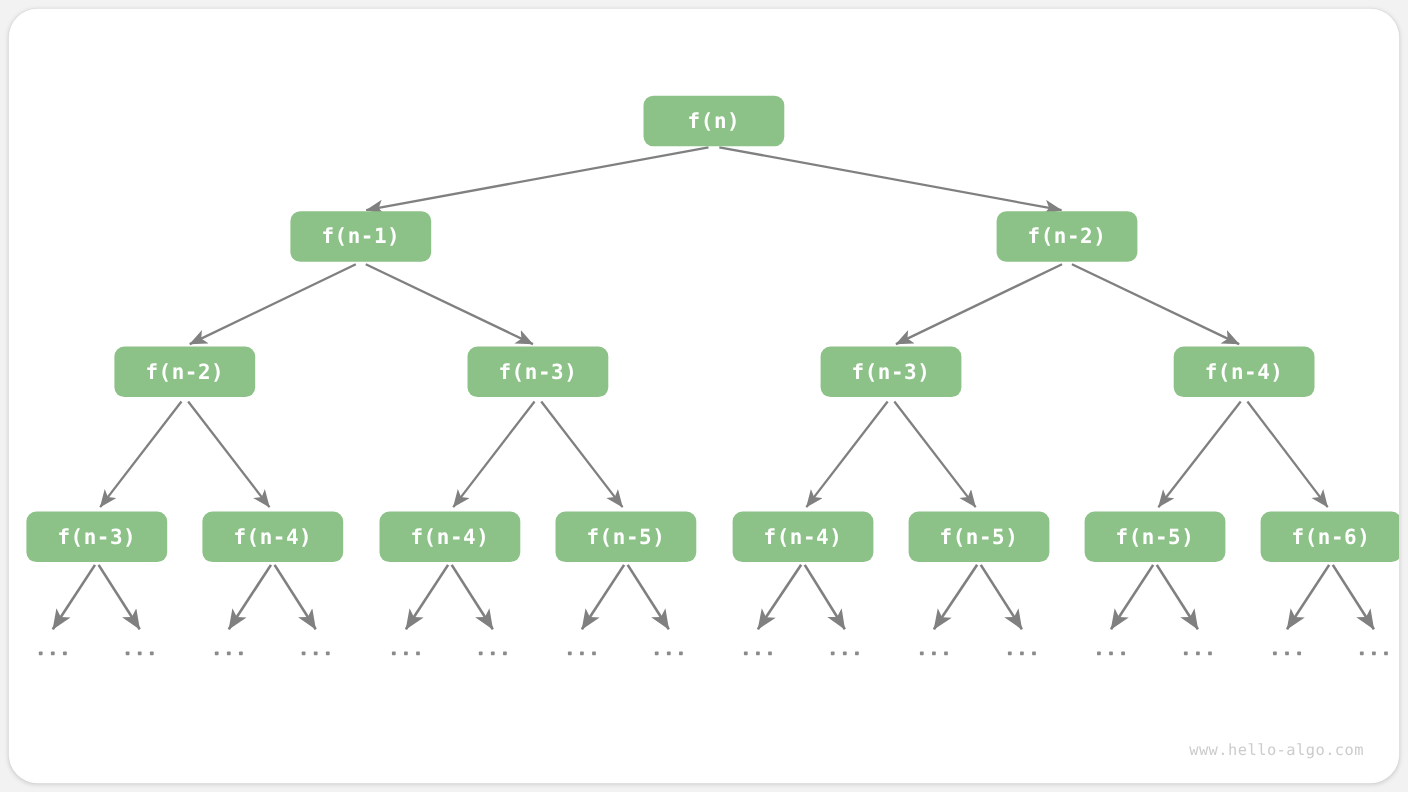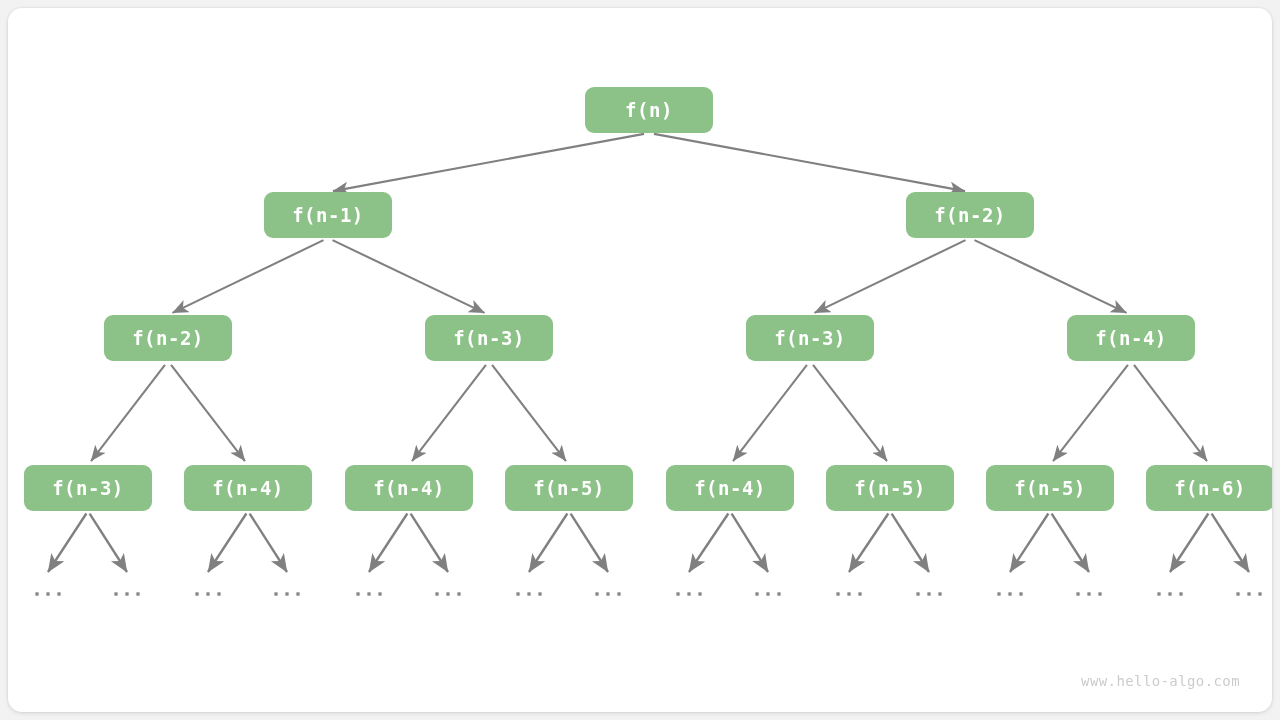--- a/index.html
+++ b/index.html
@@ -12,21 +12,21 @@
     font-family: "DejaVu Sans Mono", monospace;
     overflow: hidden;
   }
   #canvas-card {
     position: absolute;
     left: 8px;
     top: 8px;
     width: 1264px;
     height: 704px;
     background: #ffffff;
-    border-radius: 14px;
+    border-radius: 26px;
     box-shadow: 0 1px 4px rgba(0,0,0,0.13), 0 0 0 1px rgba(0,0,0,0.02);
     overflow: hidden;
   }
   #tree-svg {
     position: absolute;
     left: 0;
     top: 0;
     width: 1264px;
     height: 704px;
     display: block;

